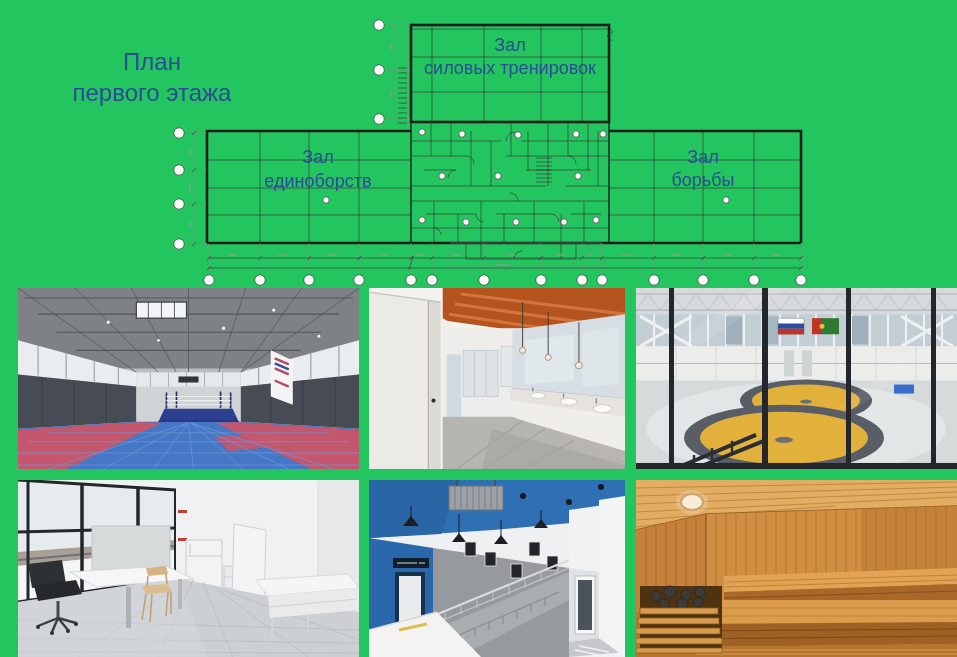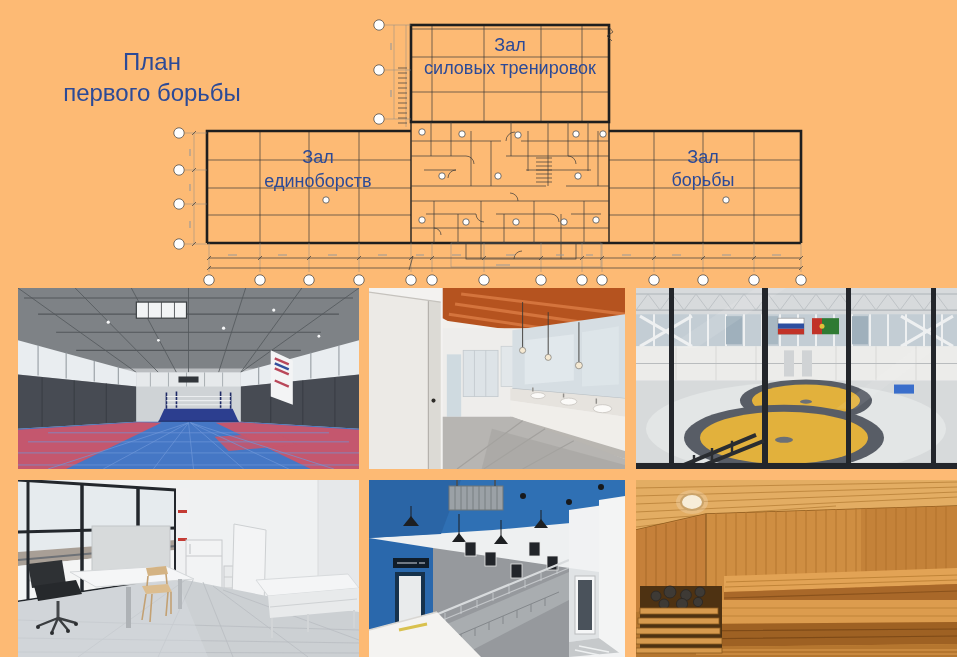--- a/index.html
+++ b/index.html
@@ -1,17 +1,17 @@
 <!DOCTYPE html>
 <html style="--title-text: #2c4a97; --plan-line: #3a3a3a; --plan-line-heavy: #1e1e1e; --gym-mat-blue: #4577c5; --gym-mat-red: #c4576e; --gym-ring-navy: #2c3e8f; --locker-ceiling-orange: #b5531f; --wrestling-mat-yellow: #e2b13c; --wrestling-ring-gray: #585d66; --lobby-blue: #2f70b4; --sauna-wood-light: #e3ad63; --sauna-wood-mid: #cf8e42; --sauna-wood-dark: #a96829;"><head>
 <meta charset="utf-8">
 <style>
   html,body{margin:0;padding:0;background:#ffffff;}
   .slide{
-    position:relative;width:957px;height:657px;background:#fdba74;overflow:hidden;
+    position:relative;width:957px;height:657px;background:#22c55e;overflow:hidden;
     font-family:"Liberation Sans","DejaVu Sans",sans-serif;
   }
   .title-block{
     position:absolute;left:52px;top:46px;width:200px;text-align:center;
     color:var(--title-text,#2c4a97);font-size:24px;line-height:31px;font-weight:400;
   }
   .plan-wrap{position:absolute;left:166px;top:10px;width:650px;height:278px;}
   .plan-wrap svg{display:block;width:100%;height:100%;}
   .photo{position:absolute;overflow:hidden;background:#dddddd;}
   .photo svg{display:block;width:100%;height:100%;}
@@ -29,21 +29,21 @@
   .tag{stroke:var(--plan-line,#3a3a3a);stroke-width:0.7;fill:#ffffff;}
   .dimnum{stroke:#9a9a9a;stroke-width:1.1;}
 </style>
 </head>
 <body>
 
 <div class="slide">
 
   <div class="title-block">
     <div>План</div>
-    <div>первого борьбы</div>
+    <div>первого этажа</div>
   </div>
 
   <div class="plan-wrap">
     <svg viewBox="0 0 650 278">
 
       <g>
         <path class="thin" d="M94 121 V233 M143 121 V233 M193 121 V233 M41 150 H245 M41 178 H245 M41 205 H245"></path>
         <circle class="tag" cx="160" cy="190" r="3.2"></circle>
       </g>
       <g>

